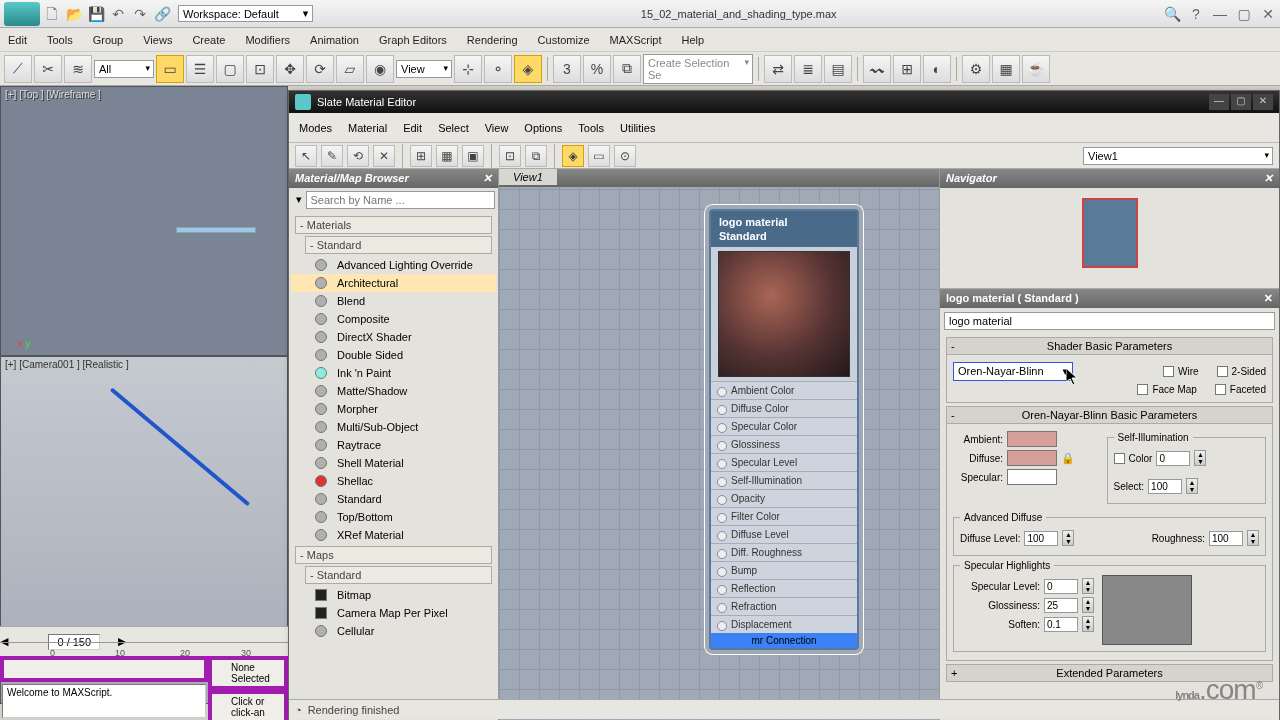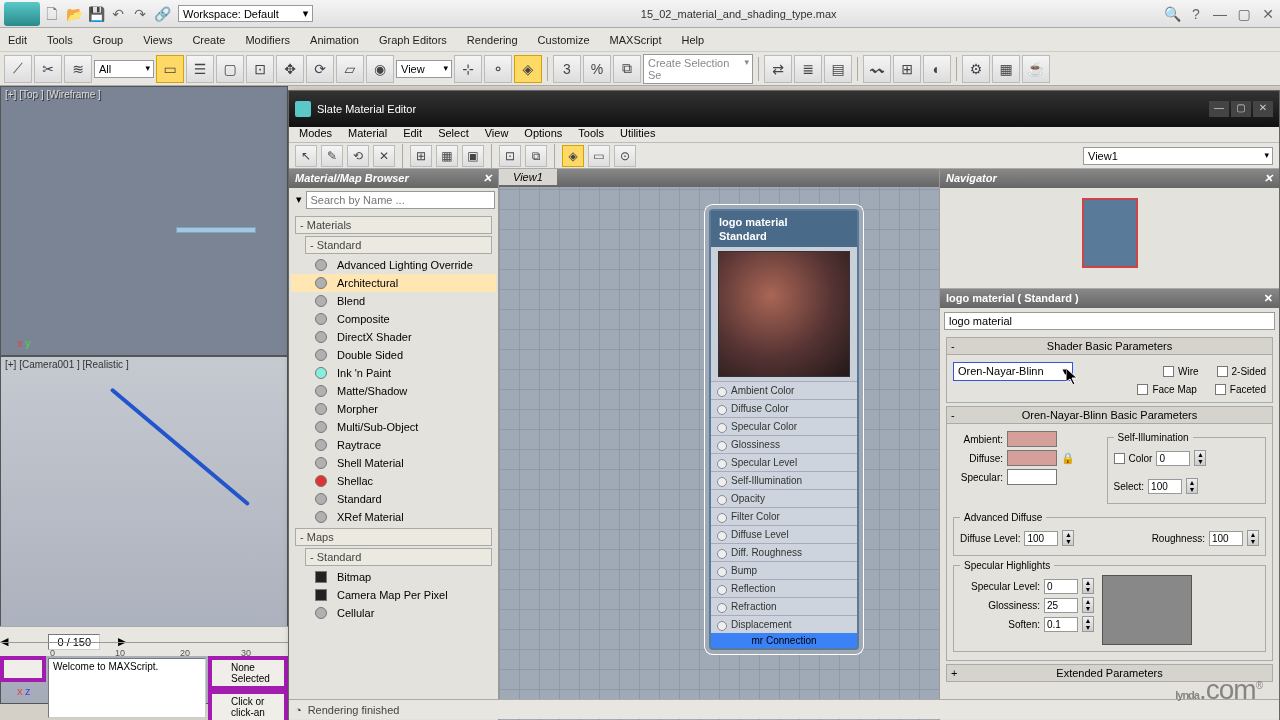--- a/index.html
+++ b/index.html
@@ -35,26 +35,26 @@
 .timeline-label { border: 1px inset #ccc; background: #fff; padding: 1px 8px; margin: 0 18px 0 40px; }
 .ticks { position: absolute; left: 0; right: 0; bottom: 0; height: 14px; border-top: 1px solid #999; }
 .tick-label { position: absolute; bottom: -2px; font-size: 9px; color: #555; }
 
 .status-area { position: absolute; left: 0; bottom: 0; width: 288px; height: 64px; display: flex; }
 .status-box { border: 4px solid #a21caf; background: #f0eee8; padding: 2px 19px; font-size: 10px; }
 .cmd-line { flex: 1; background: #fff; border: 1px inset #ccc; padding: 2px 4px; font-size: 10px; margin: 2px; }
 
 
 .slate-win { position: absolute; left: 288px; top: 90px; width: 992px; height: 630px; background: #dedcD6; border: 1px solid #666; box-shadow: 2px 2px 6px rgba(0,0,0,0.3); }
-.slate-title { height: 36px; background: linear-gradient(#333,#111); color: #fff; display: flex; align-items: center; padding: 0 6px; font-size: 12px; }
+.slate-title { height: 22px; background: linear-gradient(#333,#111); color: #fff; display: flex; align-items: center; padding: 0 6px; font-size: 12px; }
 .slate-title .wicon { width: 16px; height: 16px; background: #5ac8c8; margin-right: 6px; border-radius: 2px; }
 .slate-title .spacer { flex: 1; }
 .win-btn { width: 20px; height: 16px; background: #444; margin-left: 2px; color: #ccc; text-align: center; line-height: 14px; font-size: 10px; }
 
-.slate-menu { height: 16px; background: #e8e6e0; display: flex; align-items: flex-start; gap: 16px; padding: 0 10px; border-bottom: 1px solid #bbb; }
+.slate-menu { height: 30px; background: #e8e6e0; display: flex; align-items: center; gap: 16px; padding: 0 10px; border-bottom: 1px solid #bbb; }
 .slate-tools { height: 26px; background: #e8e6e0; display: flex; align-items: center; gap: 4px; padding: 0 6px; border-bottom: 1px solid #aaa; }
 .slate-tools .tool-btn { width: 22px; height: 22px; font-size: 12px; }
 .view-drop { margin-left: auto; width: 190px; }
 
 .slate-body { display: flex; height: calc(100% - 70px); }
 
 
 .browser { width: 210px; background: #e4e2dc; border-right: 1px solid #999; display: flex; flex-direction: column; }
 .panel-header { background: linear-gradient(#888,#666); color: #fff; font-style: italic; font-weight: bold; padding: 3px 6px; font-size: 11px; display: flex; justify-content: space-between; }
 .search-row { padding: 3px; display: flex; }
@@ -209,21 +209,21 @@
   <span>▶</span>
   <div class="ticks">
     <span class="tick-label" style="left:50px">0</span>
     <span class="tick-label" style="left:115px">10</span>
     <span class="tick-label" style="left:180px">20</span>
     <span class="tick-label" style="left:241px">30</span>
   </div>
 </div>
 
 <div class="status-area">
-  <div style="flex:1;display:flex;flex-direction:row">
+  <div style="flex:1;display:flex;flex-direction:column">
     <div class="status-box" style="height:26px"></div>
     <div class="cmd-line">Welcome to MAXScript.</div>
   </div>
   <div style="width:80px;display:flex;flex-direction:column">
     <div class="status-box" style="flex:1">None Selected</div>
     <div class="status-box" style="flex:1">Click or click-an</div>
   </div>
 </div>
 
 <div class="slate-win">
@@ -326,20 +326,24 @@
             <span class="swatch"></span>
             <span>Shell Material</span>
           </div>
         <div class="tree-item">
             <span class="swatch red"></span>
             <span>Shellac</span>
           </div>
         <div class="tree-item">
             <span class="swatch"></span>
             <span>Standard</span>
+          </div>
+        <div class="tree-item">
+            <span class="swatch"></span>
+            <span>Top/Bottom</span>
           </div>
         <div class="tree-item">
             <span class="swatch"></span>
             <span>XRef Material</span>
           </div>
         <div class="tree-section">- <span>Maps</span></div>
         <div class="tree-section" style="margin-left:14px">- <span>Standard</span></div>
         <div class="tree-item">
             <span class="swatch black"></span>
             <span>Bitmap</span>

